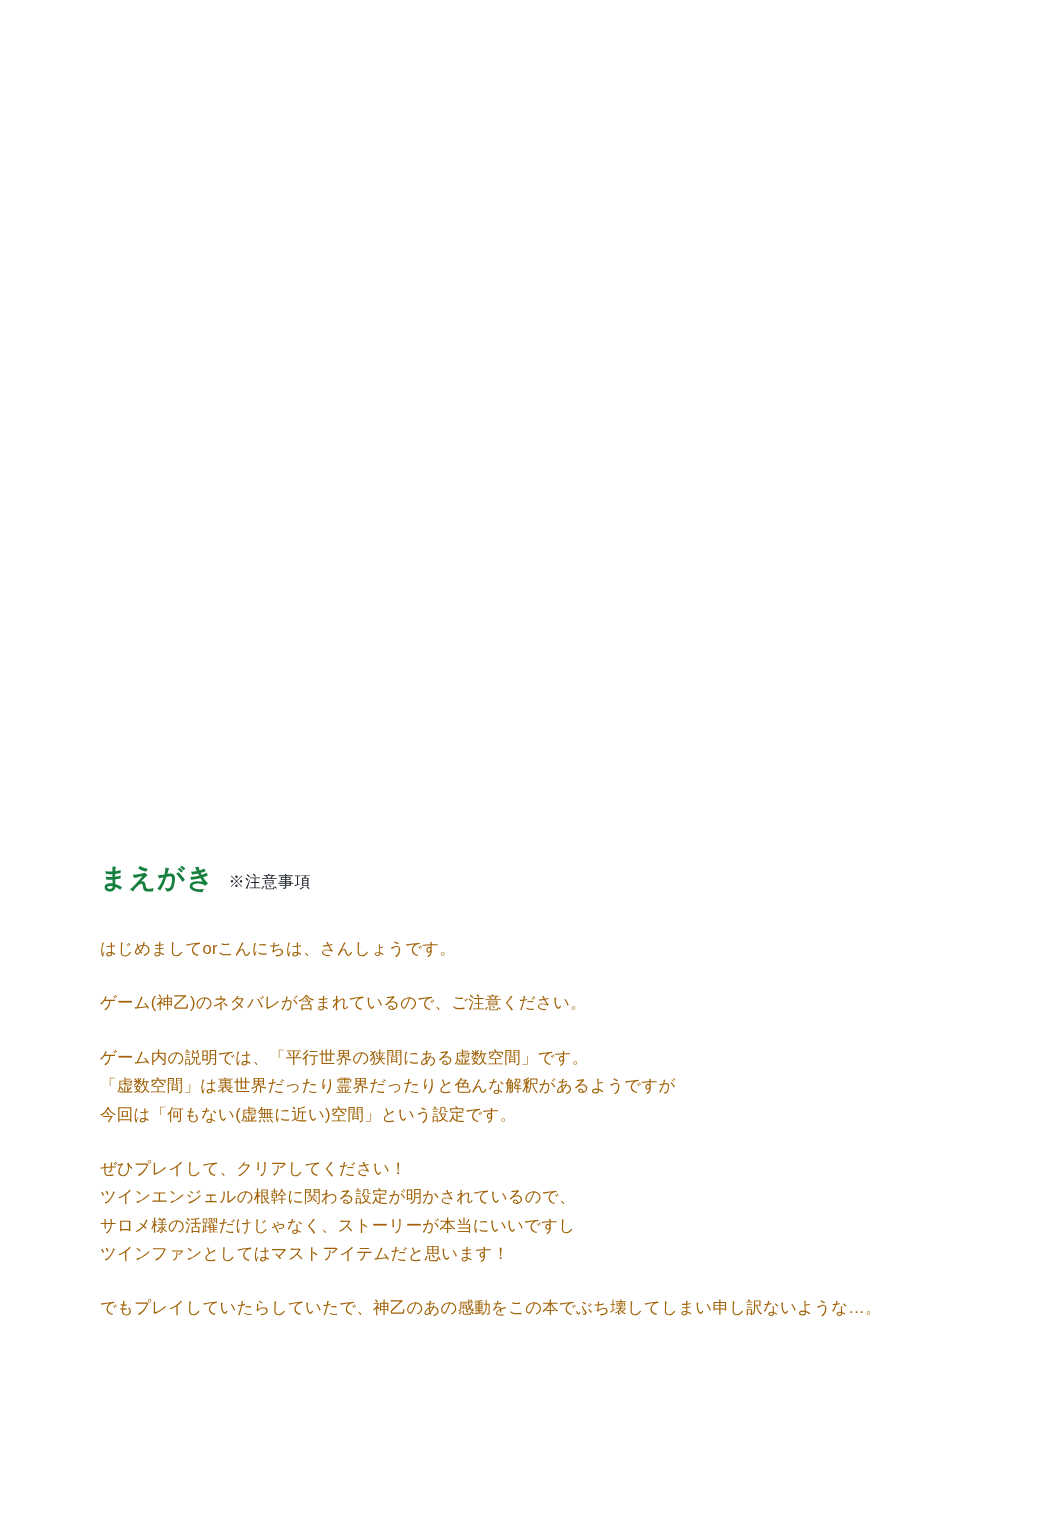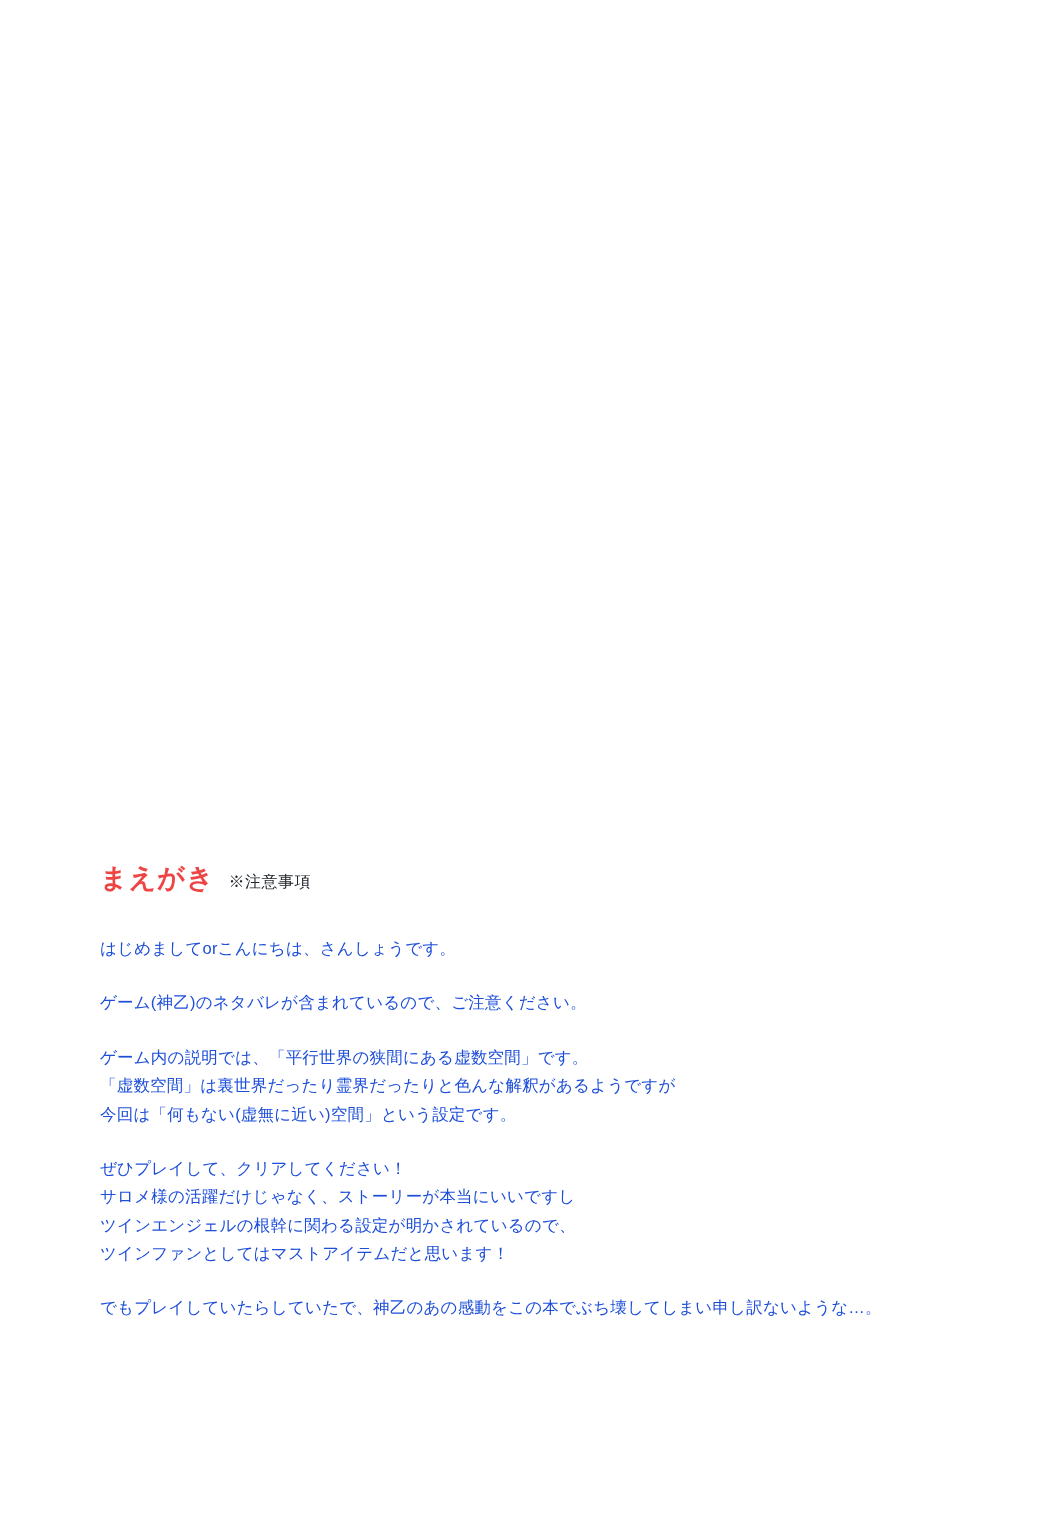--- a/index.html
+++ b/index.html
@@ -32,32 +32,32 @@
   .heading-row {
     display: flex;
     align-items: baseline;
     gap: 14px;
     margin-bottom: 38px;
   }
   .heading-main {
     font-size: 27px;
     font-weight: bold;
     letter-spacing: 1px;
-    color: #ef4444;
+    color: #15803d;
   }
   .heading-note {
     font-size: 16px;
     font-weight: normal;
     color: #22272e;
     letter-spacing: 0.5px;
   }
   .para {
     font-size: 16.5px;
     line-height: 1.72;
-    color: #1d4ed8;
+    color: #a16207;
     margin: 0 0 26px 0;
     letter-spacing: 0.2px;
   }
   .para:last-child {
     margin-bottom: 0;
   }
   .para .line {
     display: block;
     white-space: pre;
   }
@@ -83,22 +83,22 @@
 
     <p class="para">
       <span class="line">ゲーム内の説明では、「平行世界の狭間にある虚数空間」です。</span>
       <span class="line">「虚数空間」は裏世界だったり霊界だったりと色んな解釈があるようですが</span>
       <span class="line">今回は「何もない(虚無に近い)空間」という設定です。</span>
     </p>
 
 
     <p class="para">
       <span class="line">ぜひプレイして、クリアしてください！</span>
+      <span class="line">ツインエンジェルの根幹に関わる設定が明かされているので、</span>
       <span class="line">サロメ様の活躍だけじゃなく、ストーリーが本当にいいですし</span>
-      <span class="line">ツインエンジェルの根幹に関わる設定が明かされているので、</span>
       <span class="line">ツインファンとしてはマストアイテムだと思います！</span>
     </p>
 
     <p class="para">
       <span class="line">でもプレイしていたらしていたで、神乙のあの感動をこの本でぶち壊してしまい申し訳ないような…。</span>
 
     </p>
 
   </div>
 </div>

